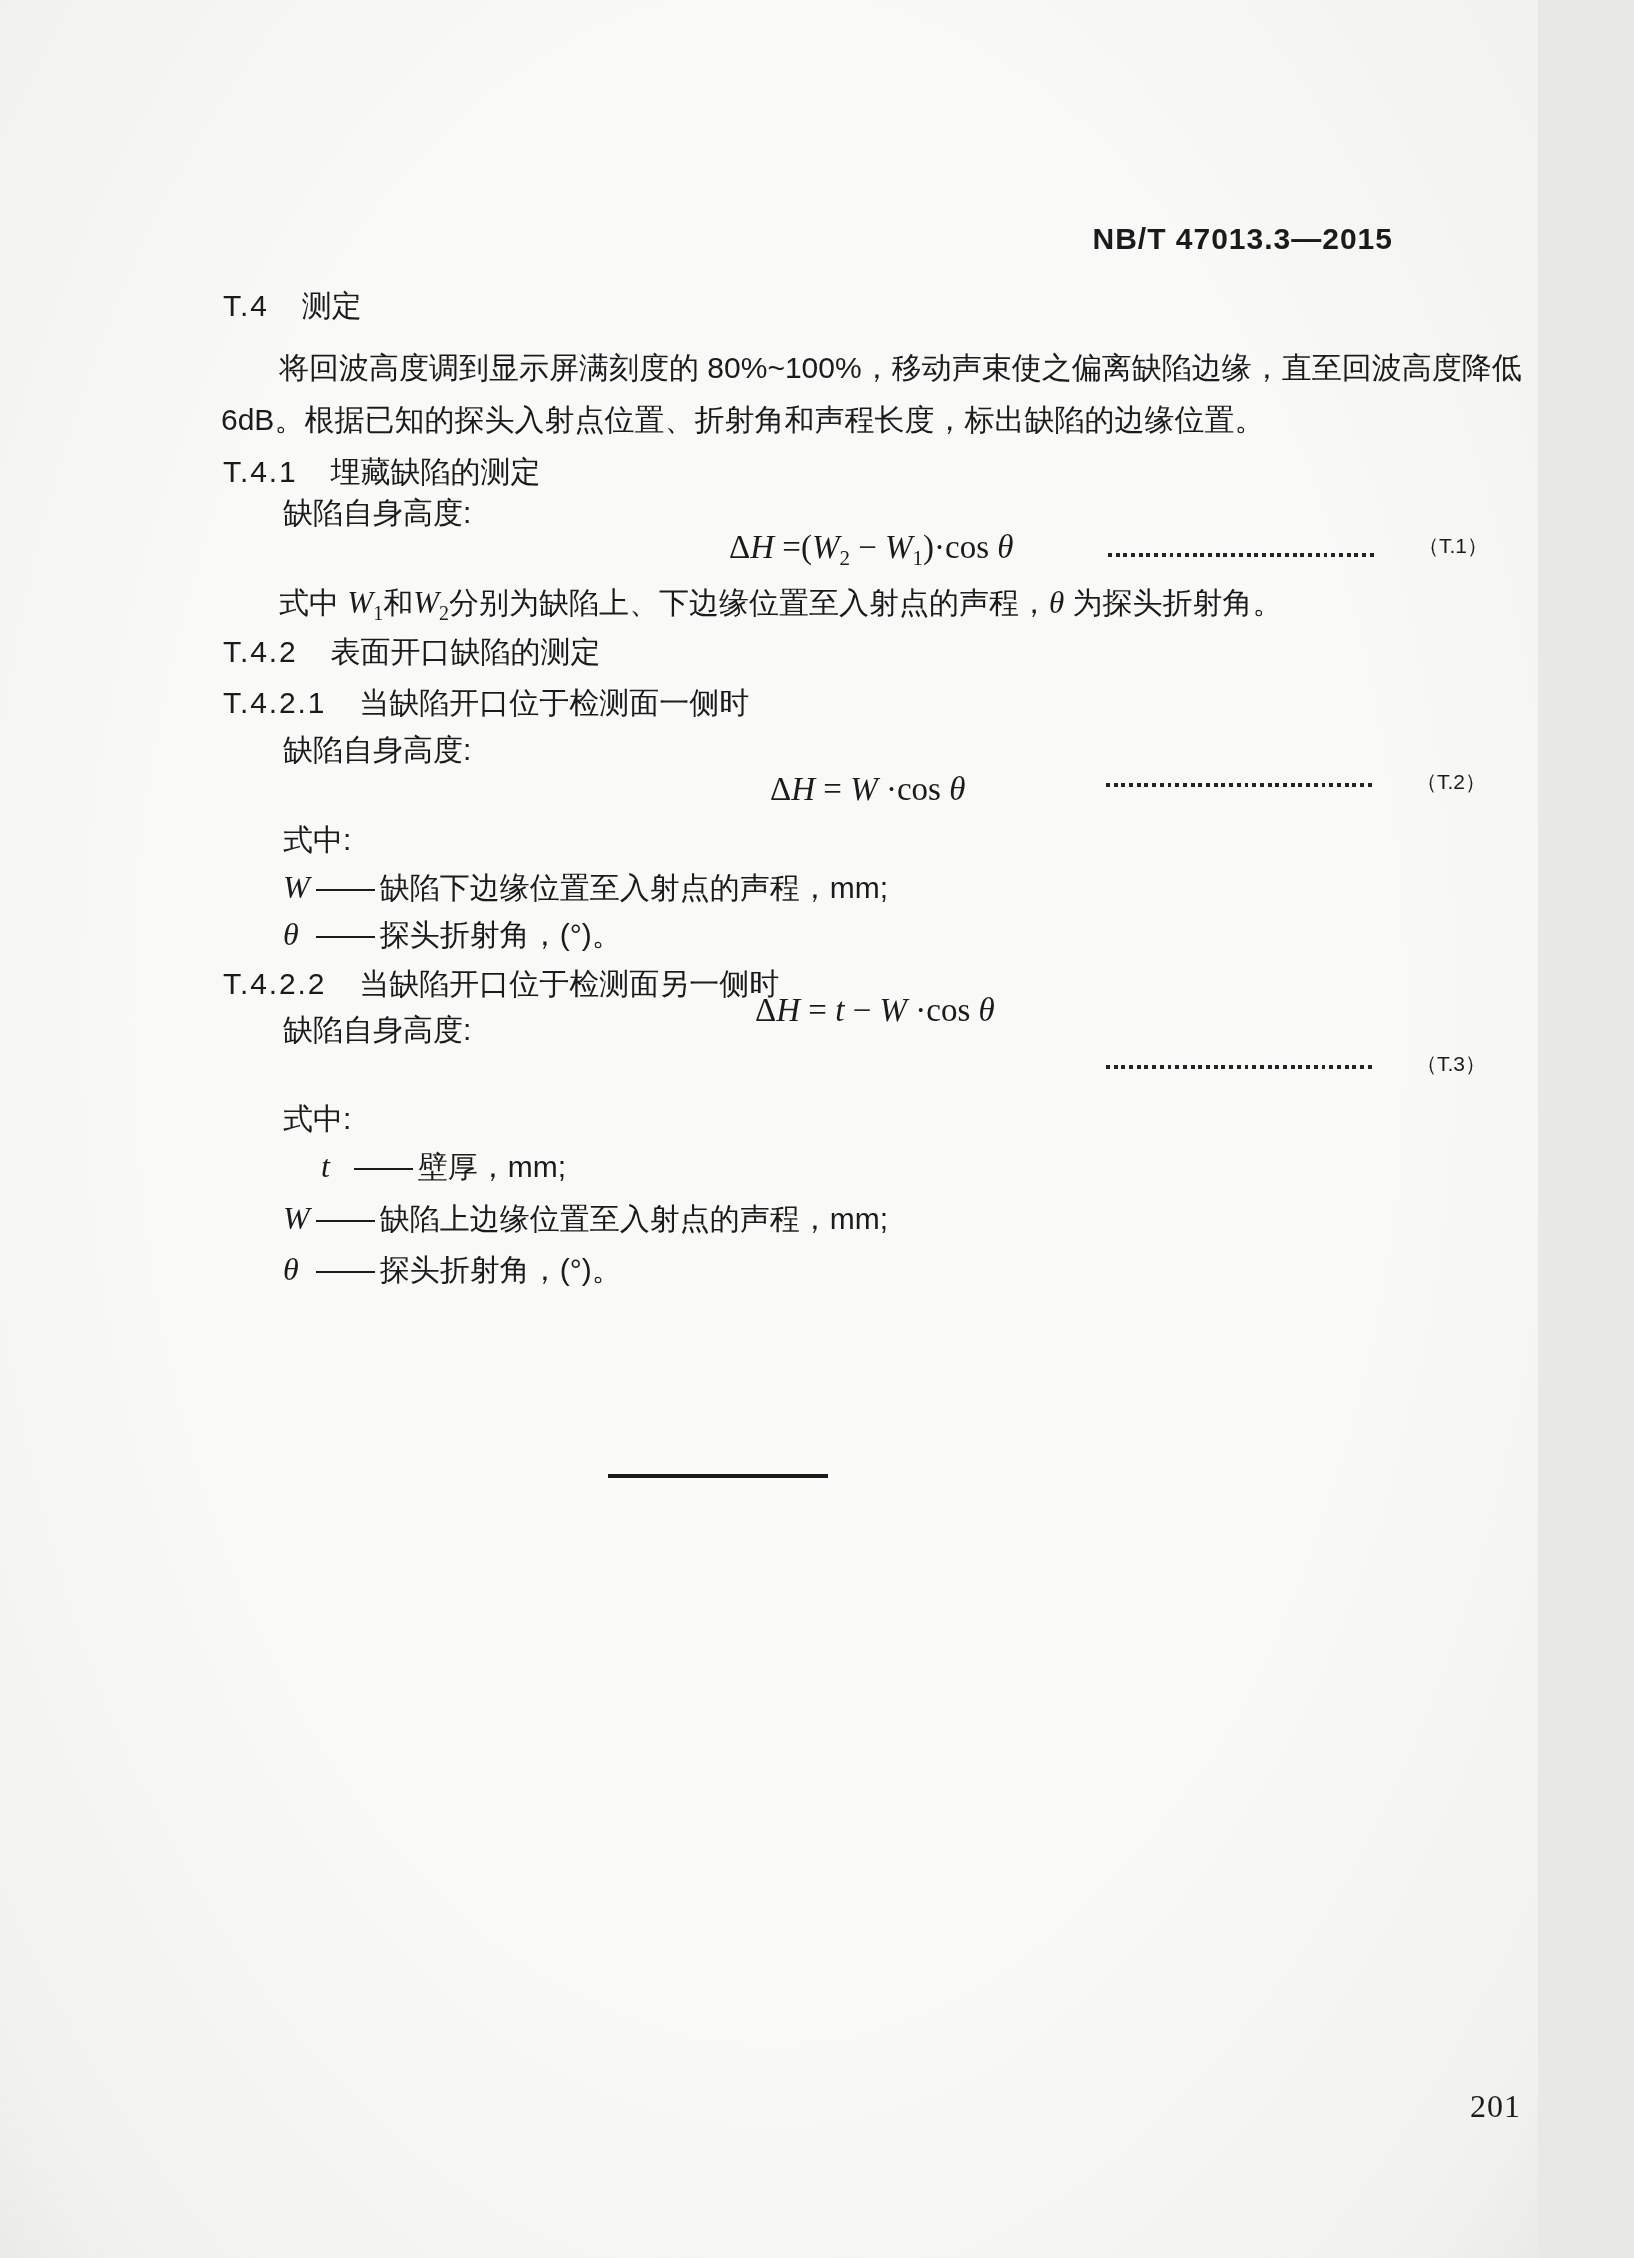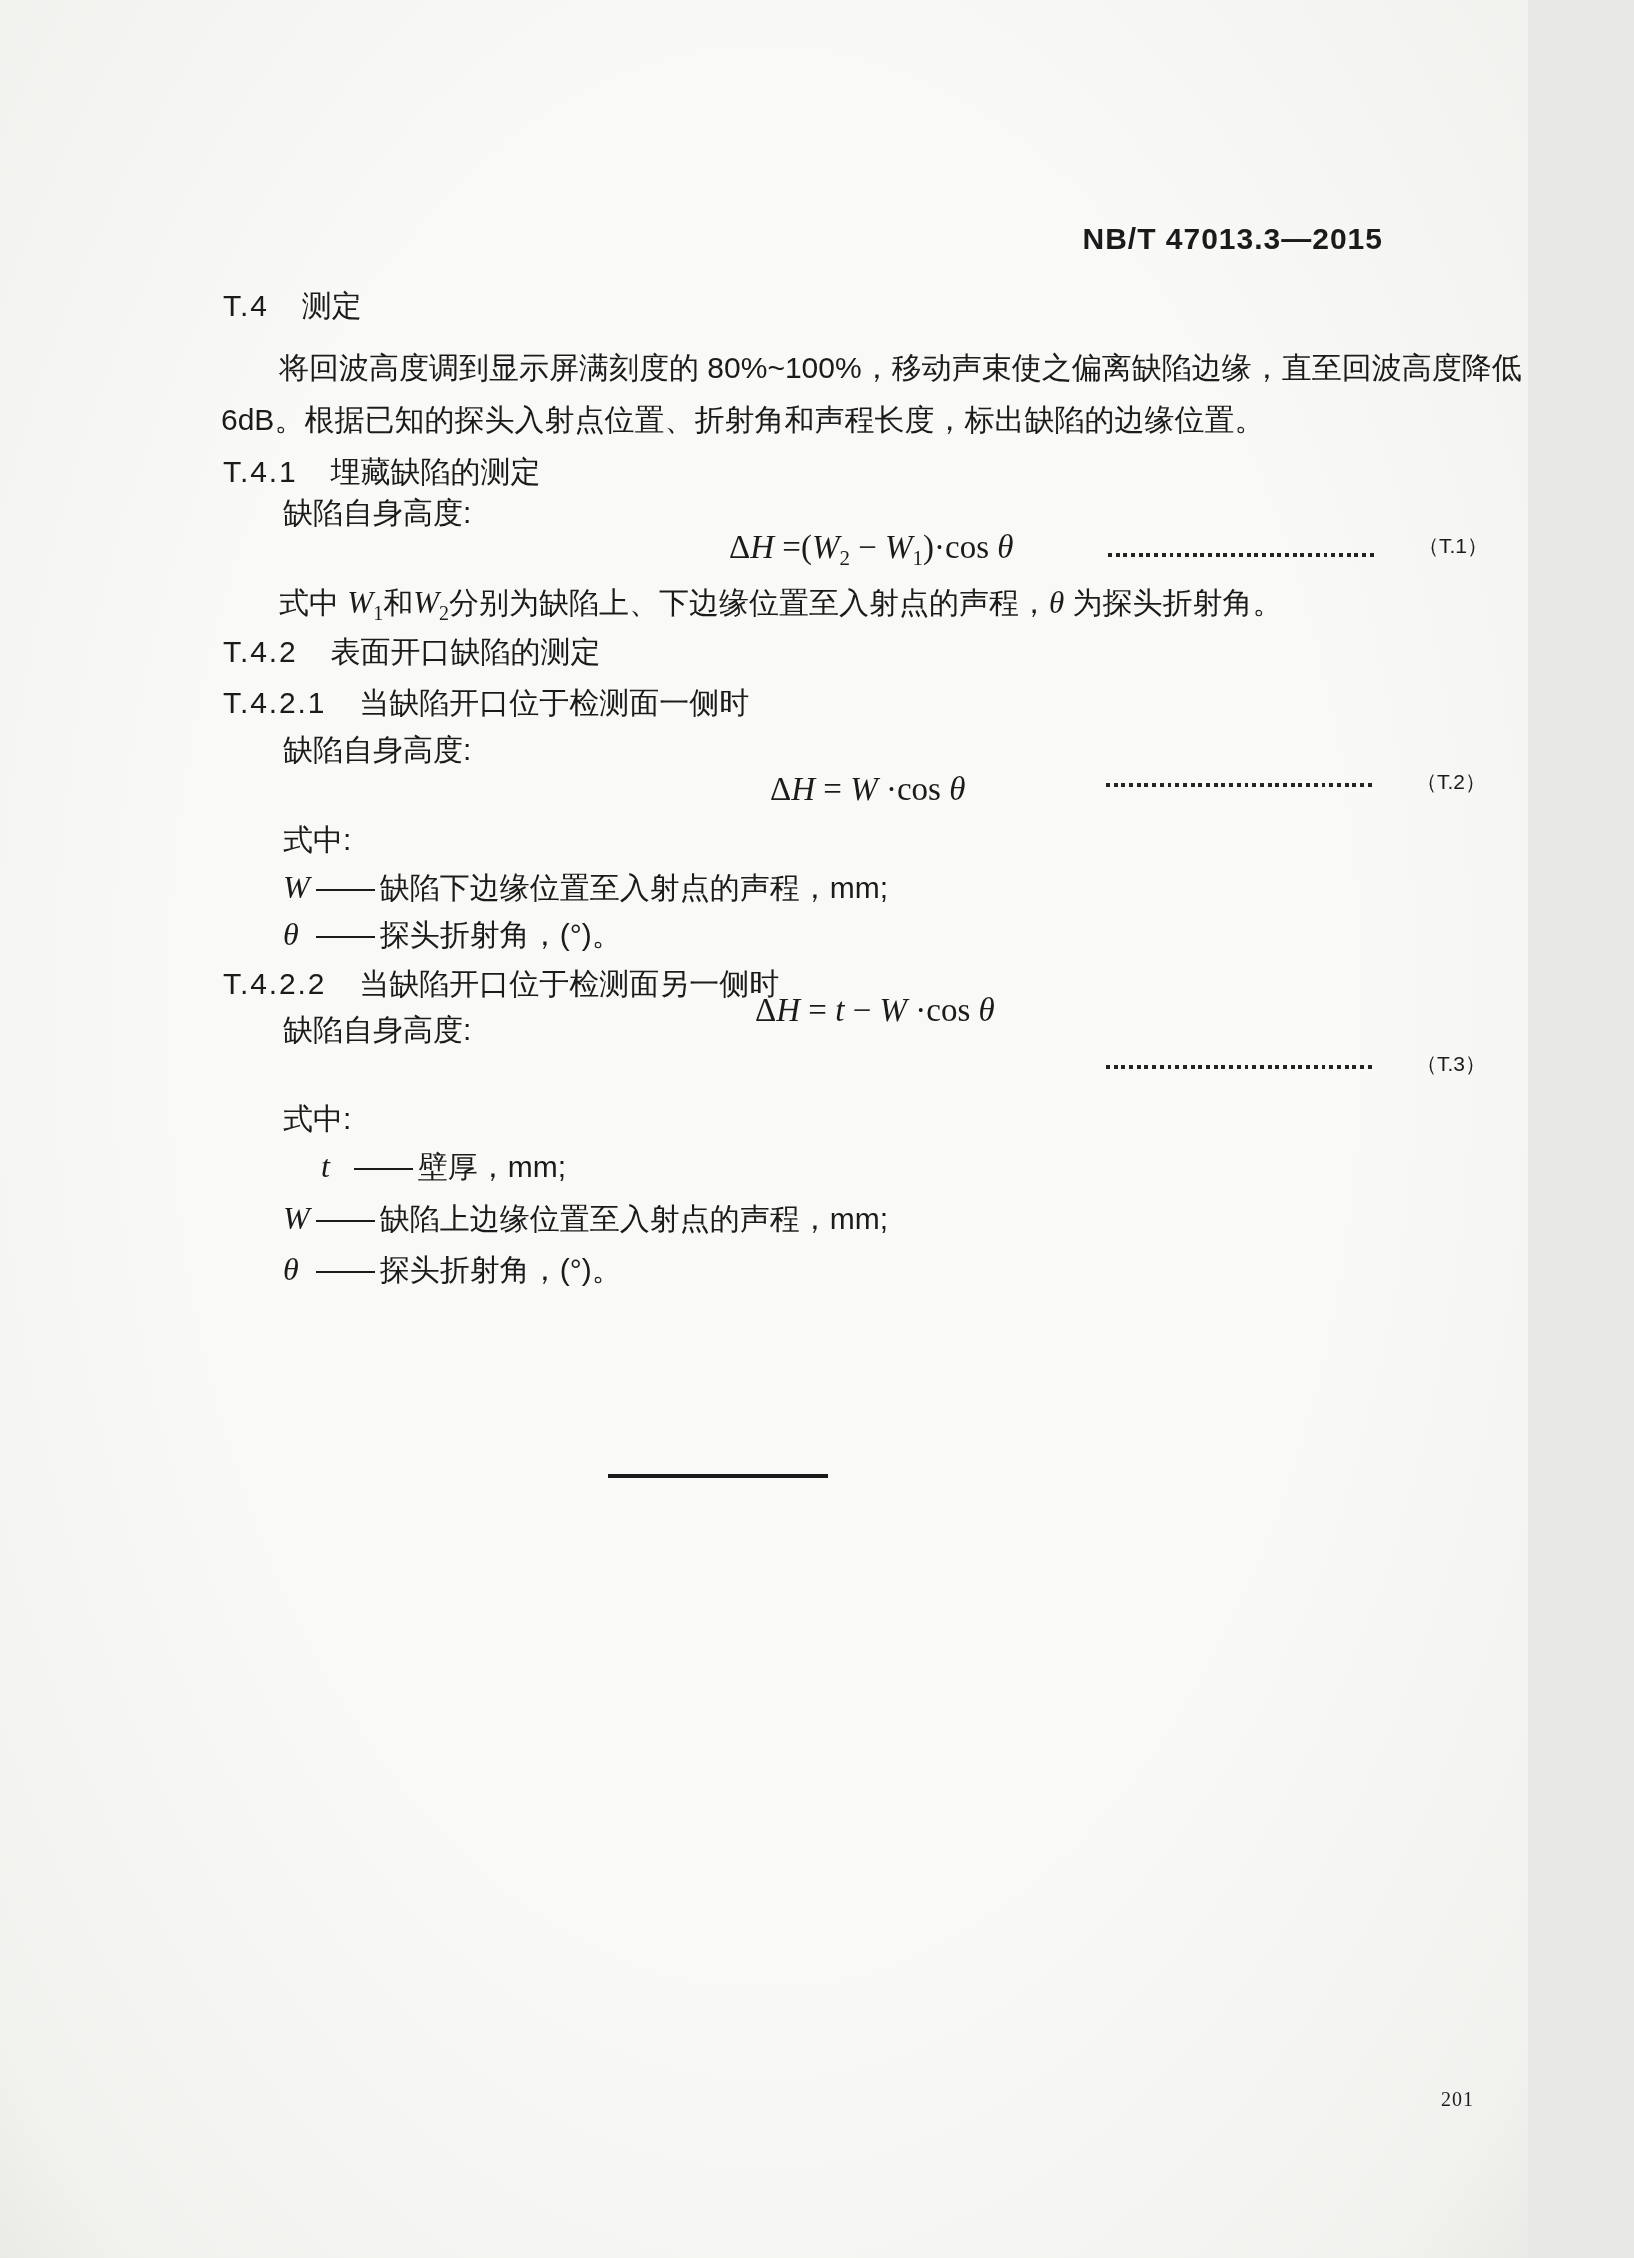--- a/index.html
+++ b/index.html
@@ -4,20 +4,21 @@
 <style>
   html,body{margin:0;padding:0;}
   body{background:#e8e8e6;}
   .page{
     position:relative;
     width:1528px;height:2258px;
     background:radial-gradient(ellipse at 50% 45%, #f9f9f7 55%, #f1f1ee 92%, #eaeae7 100%);
     font-family:"Liberation Sans","DejaVu Sans",sans-serif;
     color:#1b1b1b;
     overflow:hidden;
+    padding-left:10px;
   }
   .abs{position:absolute;white-space:nowrap;}
   .body-text{font-size:30px;line-height:1.2;}
   .heading{font-size:30px;font-weight:normal;}
   .heading .num{margin-right:33px;letter-spacing:1.9px;}
   .hdr{font-size:30px;font-weight:600;letter-spacing:1px;}
   .expr{font-family:"Liberation Serif","DejaVu Serif",serif;font-size:33px;}
   .expr .it{font-style:italic;}
   .expr .sb{font-size:21px;vertical-align:-6.8px;}
   .note{font-size:30px;}
@@ -29,21 +30,21 @@
     background:repeating-linear-gradient(90deg,#242424 0 3.9px,transparent 3.9px 7.7px);
   }
   .def-item{font-size:30px;}
   .def-item .term{
     display:inline-block;min-width:33px;
     font-family:"Liberation Serif","DejaVu Serif",serif;
     font-style:italic;font-size:32px;
   }
   .def-item .dash{letter-spacing:-1px;margin-right:5.8px;}
   .endrule{background:#1a1a1a;height:3.9px;width:220px;}
-  .pagenum{font-family:"Liberation Serif","DejaVu Serif",serif;font-size:20px;letter-spacing:1px;}
+  .pagenum{font-family:"Liberation Serif","DejaVu Serif",serif;font-size:32px;letter-spacing:1px;margin-left:29px;}
   .footer{font-size:23px;color:#3d3d3d;letter-spacing:0.5px;}
 </style>
 </head>
 <body>
 
 <div class="page">
 
   <div class="abs hdr" style="top:222px;right:145px;">NB/T 47013.3—2015</div>
 
   <div class="abs heading" style="left:223px;top:286px;">

